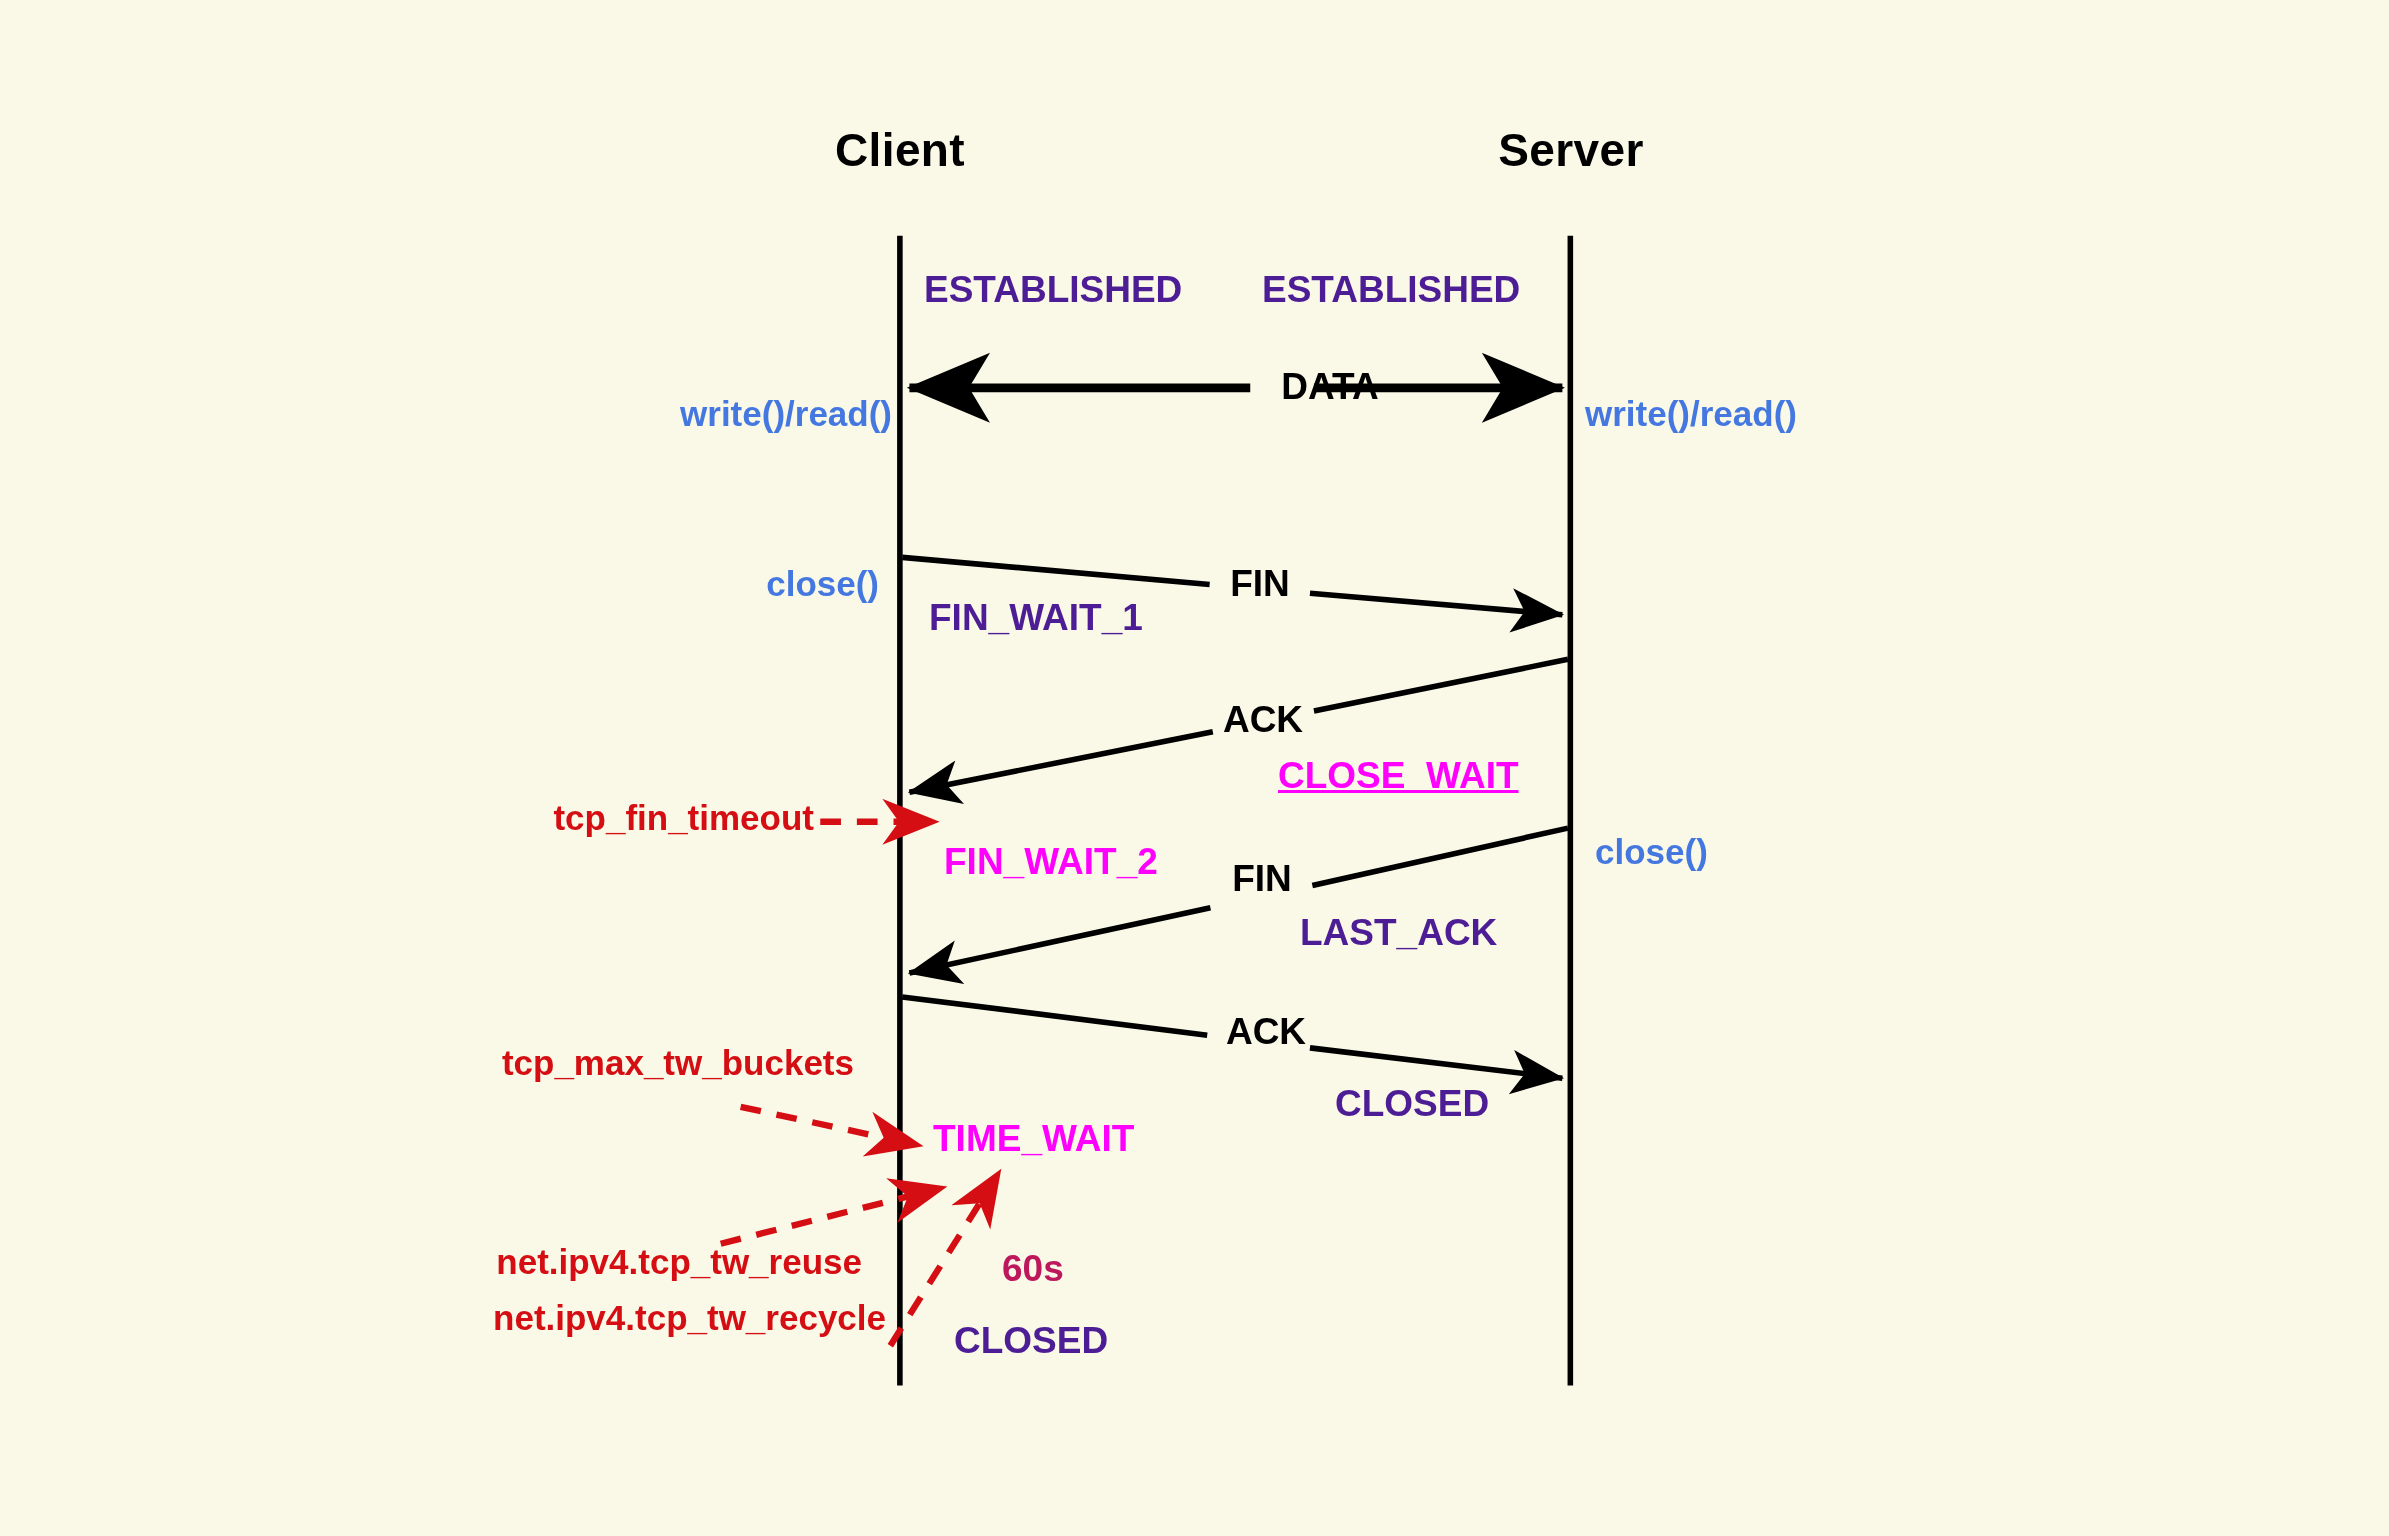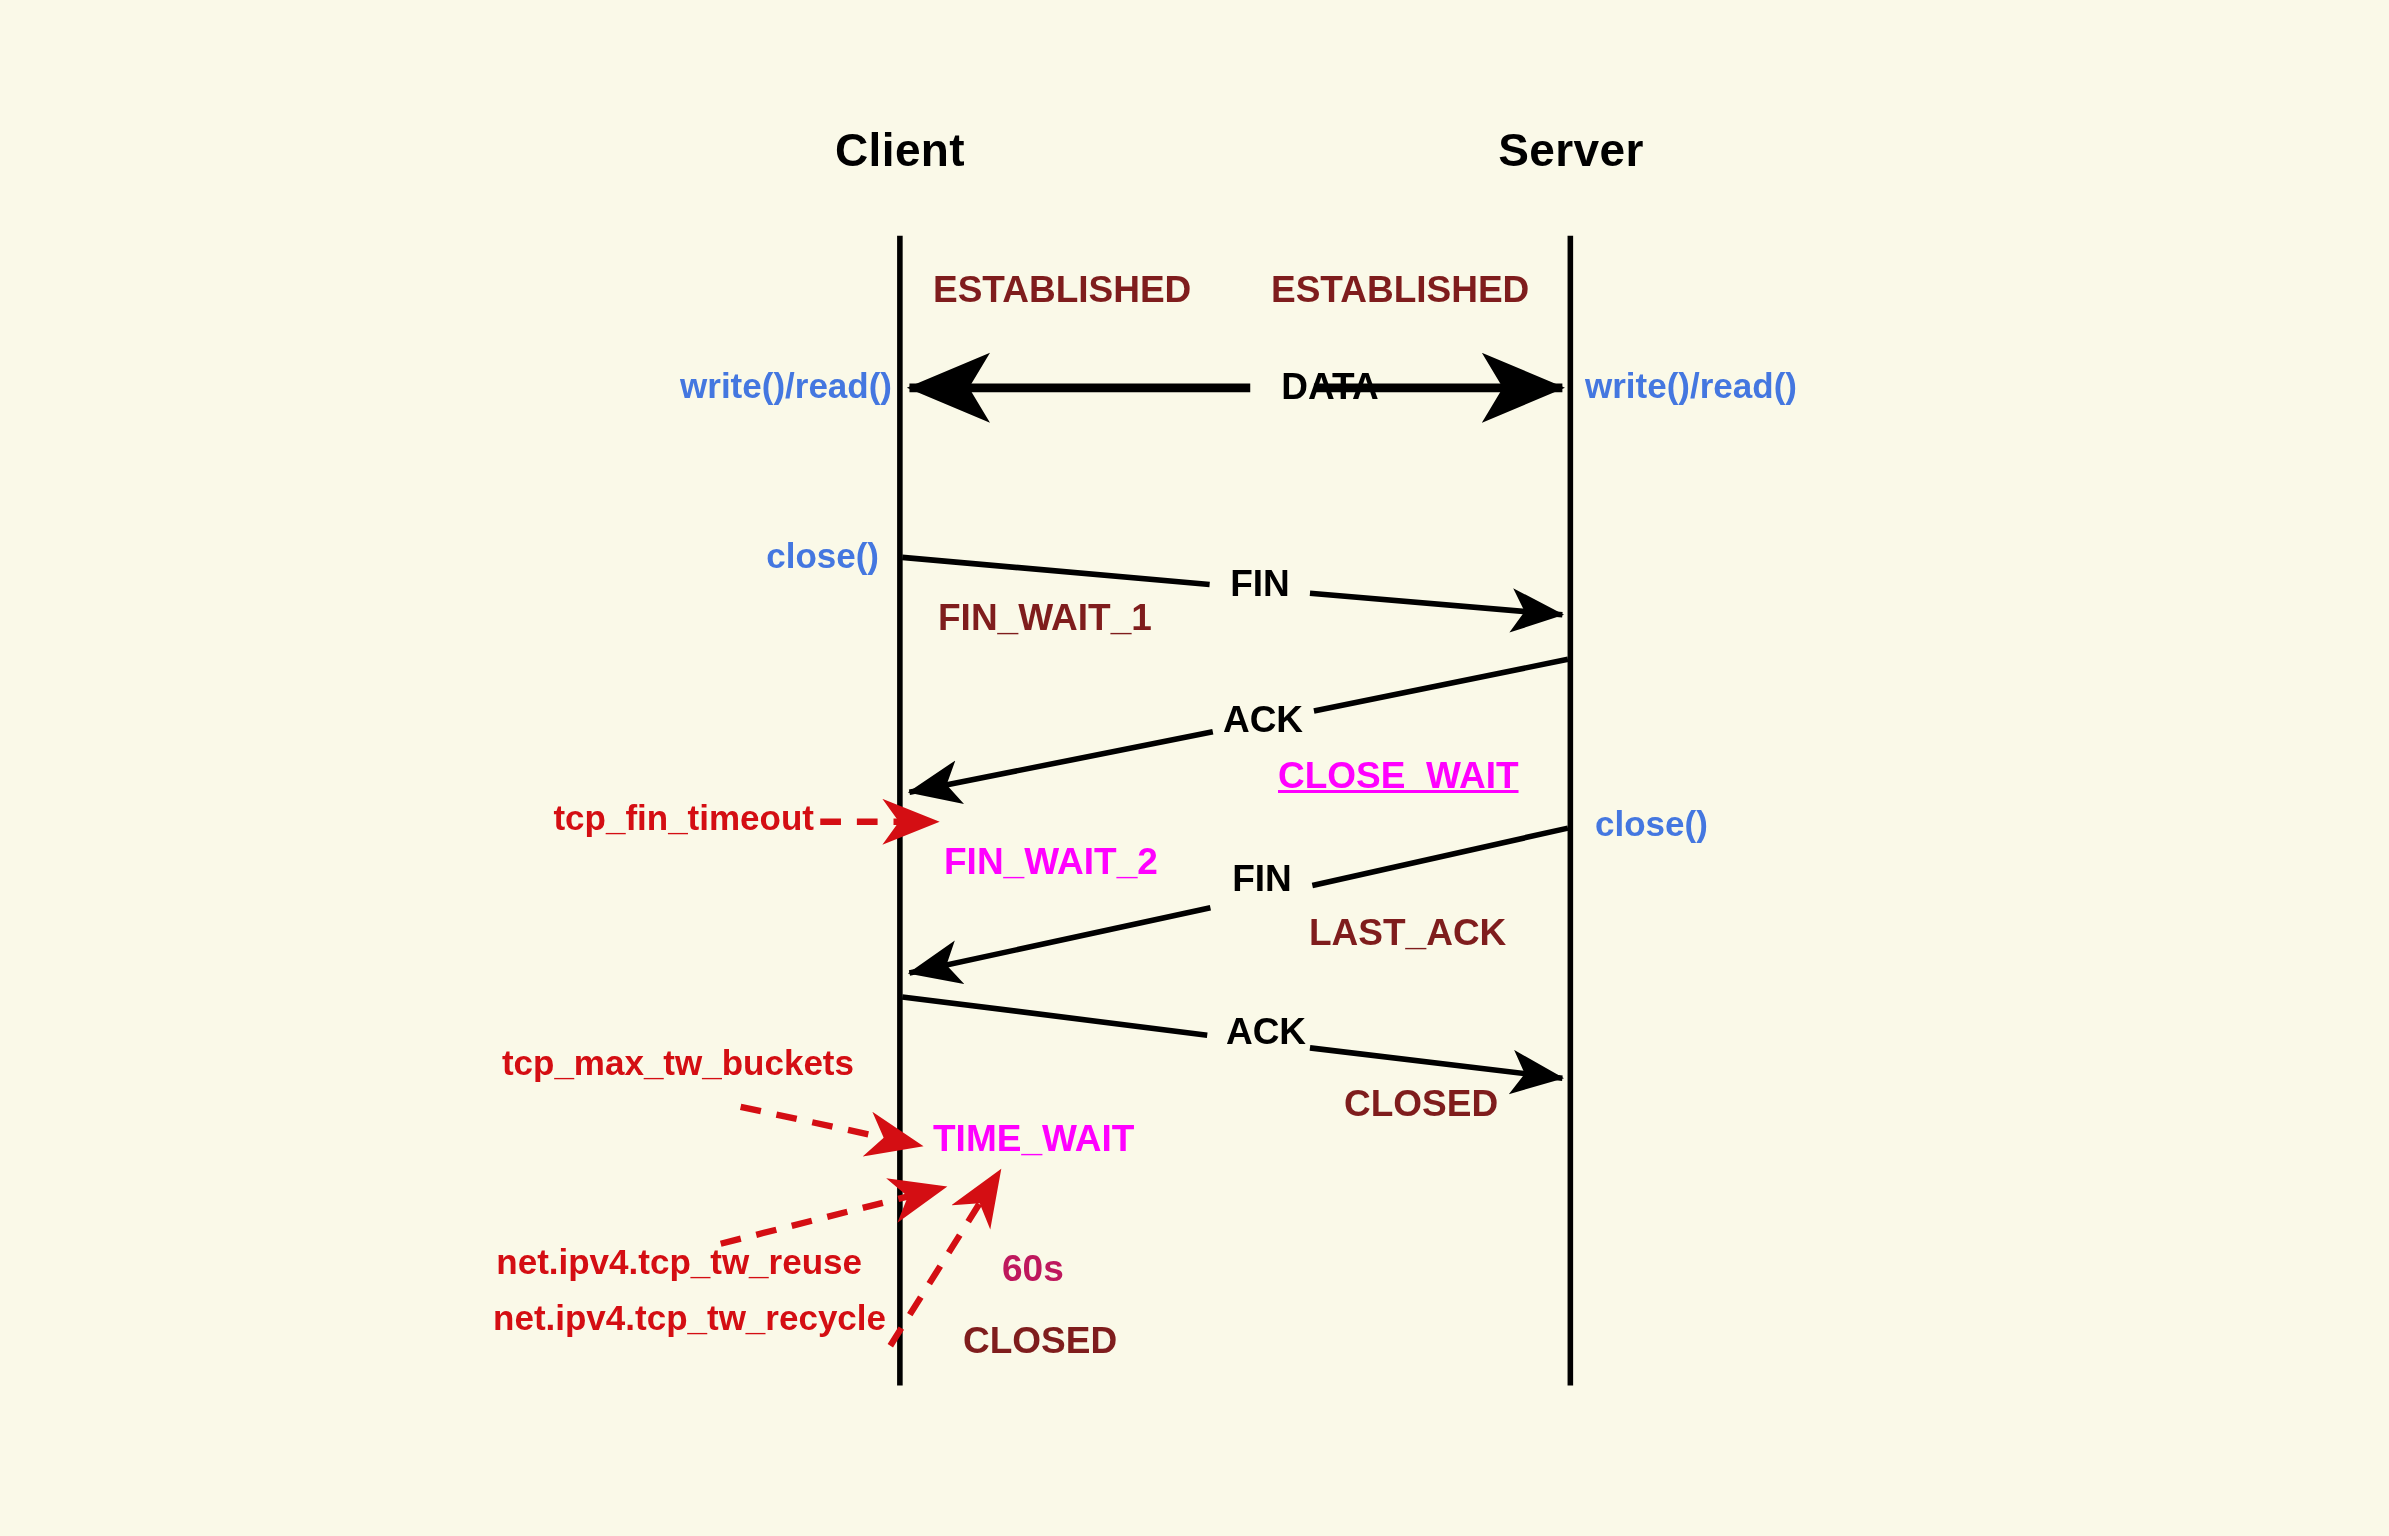--- a/index.html
+++ b/index.html
@@ -9,24 +9,24 @@
     background:#FAF9E8;
     font-family:"Liberation Sans","DejaVu Sans",sans-serif;
     overflow:hidden;
     position:relative;
   }
   #stage{position:absolute;left:0;top:0;width:2389px;height:1204px;}
   svg#wires{position:absolute;left:0;top:0;width:2389px;height:1536px;}
 
   .lbl{position:absolute;white-space:nowrap;font-weight:bold;line-height:1;}
   .actor{font-size:46px;color:#000;letter-spacing:0.4px;}
-  .state-blue{font-size:37px;color:#7f1d1d;margin-left:9px;}
+  .state-blue{font-size:37px;color:#4c1d95;}
   .state-magenta{font-size:37px;color:#FF00FF;}
   .msg{font-size:37px;color:#000;}
-  .api{font-size:35px;color:#4477E0;}
+  .api{font-size:35px;color:#4477E0;margin-top:28px;}
   .knob{font-size:35px;color:#D40E13;}
   .timer{font-size:37px;color:#be185d;}
 
   
   .ctr{transform:translateX(-50%);}
   .rgt{transform:translateX(-100%);}
 </style>
 </head>
 <body>
 

